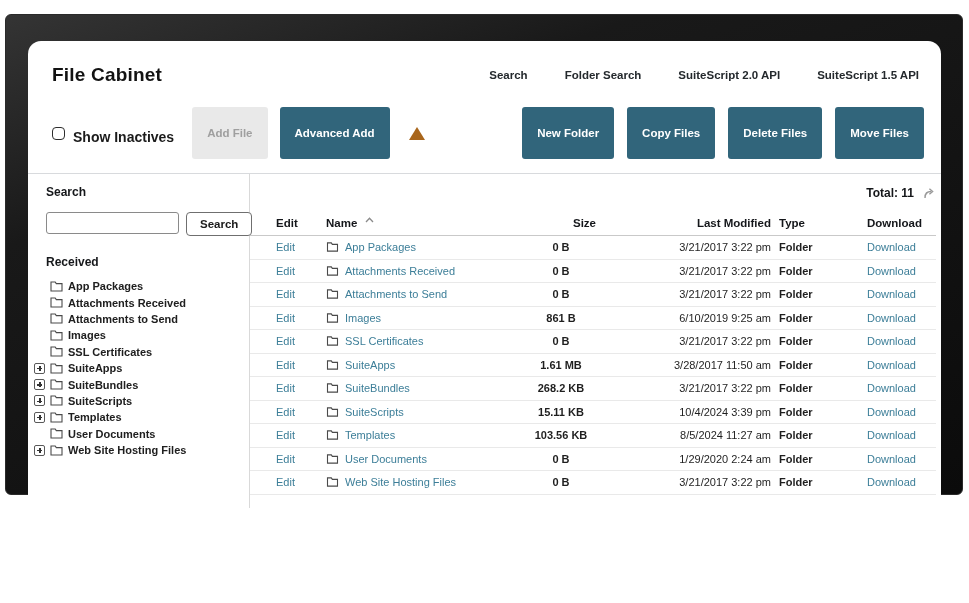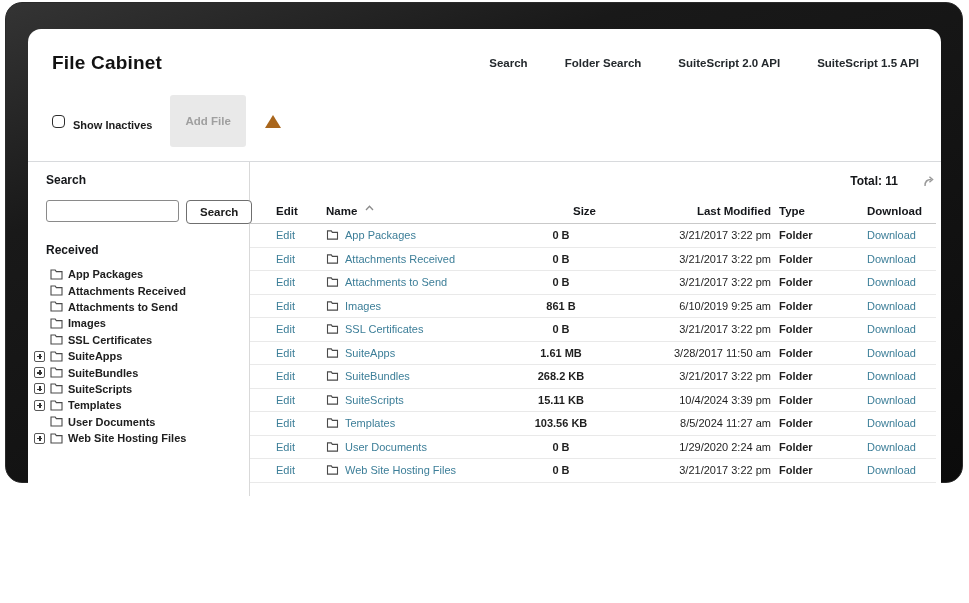--- a/index.html
+++ b/index.html
@@ -1,38 +1,38 @@
 <!DOCTYPE html>
 <html><head>
 <meta charset="utf-8">
 <style>
   * { box-sizing: border-box; margin: 0; padding: 0; }
   html,body { width: 969px; height: 603px; background:#ffffff; font-family:"Liberation Sans",sans-serif; }
   .stage { position:relative; width:969px; height:603px; }
 
   
-  .device { position:absolute; left:5px; top:2px; width:958px; height:481px; border-radius:17px;
+  .device { position:absolute; left:5px; top:14px; width:958px; height:481px; border-radius:6px;
             background:linear-gradient(160deg,#343434 0%,#191919 28%,#0b0b0b 100%);
             border:1px solid #2a2a2a; }
   .device-seam { position:absolute; left:34px; right:34px; bottom:12px; height:2px; background:#262626; border-radius:2px; }
   .screen { position:absolute; left:22px; top:26px; width:913px; height:543px; background:#ffffff;
             border-radius:13px; overflow:hidden; }
 
   
   .topbar { display:flex; justify-content:space-between; align-items:center; padding:23px 22px 0 24px; }
   .page-title { font-size:19px; font-weight:700; color:#121212; letter-spacing:.2px; }
   .top-links { display:flex; gap:37px; }
   .top-link { font-size:11.5px; font-weight:700; color:#24292d; text-decoration:none; cursor:pointer; white-space:nowrap; }
 
   
   .toolbar { display:flex; justify-content:space-between; align-items:center; padding:21px 17px 14px 24px; }
   .toolbar-left { display:flex; align-items:center; gap:12px; }
   .cb-wrap { display:flex; align-items:center; gap:8px; margin-right:6px; cursor:pointer; }
   .checkbox { width:13px; height:13px; border:1.6px solid #2d2d2d; border-radius:4px; background:#fff; }
-  .cb-label { font-size:11px; font-weight:700; color:#1b1b1b;margin-top:8px; }
+  .cb-label { font-size:14px; font-weight:700; color:#1b1b1b;margin-top:8px; }
   .btn { font-size:11.5px; font-weight:700; padding:20px 15px; border-radius:3px; border:none;
          cursor:pointer; font-family:inherit; white-space:nowrap; }
   .btn-disabled { background:#e9e9e9; color:#9f9f9f; cursor:default; }
   .btn-primary { background:#31657b; color:#ffffff; }
   .warn-tri { width:0; height:0; border-left:8px solid transparent; border-right:8px solid transparent;
               border-bottom:13px solid #a9661c; margin-left:7px; }
   .toolbar-right { display:flex; gap:13px; }
   .main-divider { border-top:1px solid #d8dadd; }
 
   
@@ -47,21 +47,21 @@
   .tree { margin-top:9px; margin-left:-12px; }
   .tree-row { display:flex; align-items:center; height:16.4px; gap:5px; cursor:pointer; }
   .plus-box { position:relative; flex:0 0 11px; width:11px; height:11px; border:1px solid #595959; border-radius:2px; background:#fff; }
   .plus-box::before { content:''; position:absolute; left:2px; right:2px; top:4.4px; height:1.2px; background:#333; }
   .plus-box::after  { content:''; position:absolute; top:2px; bottom:2px; left:4.4px; width:1.2px; background:#333; }
   .folder-svg { flex:0 0 13px; display:block; }
   .tree-label { font-size:11px; font-weight:700; color:#202020; white-space:nowrap; }
 
   
   .content { flex:1; padding:6px 5px 0 0; }
-  .total-row { display:flex; justify-content:flex-end; align-items:center; gap:25px; padding:6px 0 10px; }
+  .total-row { display:flex; justify-content:flex-end; align-items:center; gap:9px; padding:6px 0 10px; }
   .total-text { font-size:12px; font-weight:700; color:#15171a; }
   .export-btn { background:none; border:none; cursor:pointer; padding:0; line-height:0; }
   .grid-row { display:grid; grid-template-columns:50px 200px 70px 175px 88px 1fr; align-items:center; padding-left:26px; }
   .thead { height:26px; border-bottom:1px solid #c9c9c9; }
   .th { font-size:11.5px; font-weight:700; color:#14161a; }
   .th-name { display:flex; gap:8px; cursor:pointer; }
   .th-size { text-align:right; }
   .th-mod  { text-align:right; }
   .th-type, .th-dl { padding-left:8px; }
   .tbl-row { height:23.5px; border-bottom:1px solid #e9e9e9; font-size:11px; }
@@ -96,21 +96,33 @@
         </div>
       </div>
 
       <div class="toolbar">
         <div class="toolbar-left">
           <span class="cb-wrap">
             <span class="checkbox"></span>
             <span class="cb-label">Show Inactives</span>
           </span>
           <button class="btn btn-disabled">Add File</button>
+          <button class="btn btn-primary">Advanced Add</button>
           <span class="warn-tri"></span>
+        </div>
+        <div class="toolbar-right">
+
+            <button class="btn btn-primary">New Folder</button>
+
+            <button class="btn btn-primary">Copy Files</button>
+
+            <button class="btn btn-primary">Delete Files</button>
+
+            <button class="btn btn-primary">Move Files</button>
+
         </div>
       </div>
 
       <div class="main-divider"></div>
 
       <div class="body">
 
         <div class="sidebar">
           <div class="side-title">Search</div>
           <div class="search-row">

